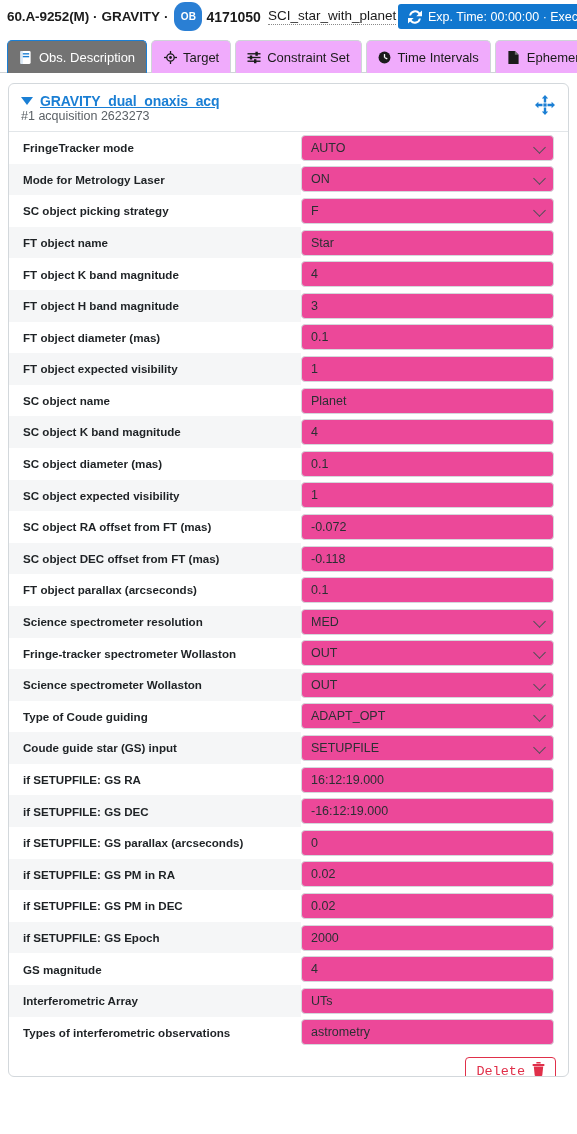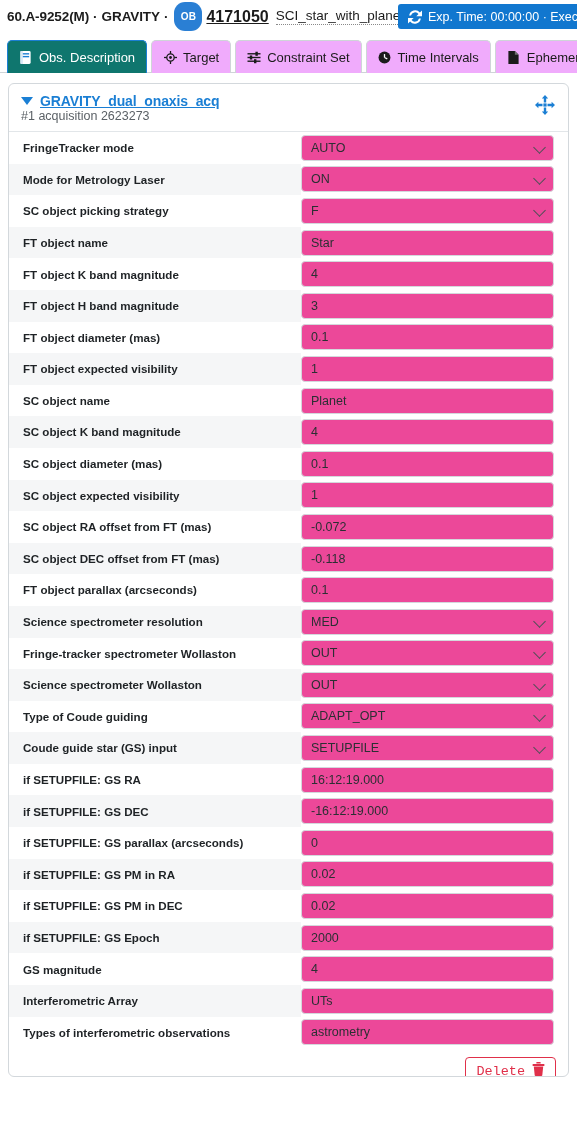--- a/index.html
+++ b/index.html
@@ -39,21 +39,21 @@
     color: #fff;
     font-size: 10px;
     font-weight: bold;
     border-radius: 11px;
     height: 29px;
     min-width: 28px;
     padding: 0 6px;
     margin: 0 4px 0 2px;
     letter-spacing: 0.2px;
   }
-  .ob-num { font-weight: bold; font-size: 16px; margin-right: 7px; text-decoration: underline; }
+  .ob-num { font-weight: bold; font-size: 14px; margin-right: 7px; }
   .ob-name {
     font-size: 13.5px;
     color: #1b1b1b;
     border-bottom: 1px dotted #8a8a8a;
     padding-bottom: 1px;
   }
   .exec-pill {
     position: absolute;
     left: 398px;
     top: 4px;
@@ -100,21 +100,21 @@
     padding: 0 11px;
     font-size: 13px;
     color: #1b1b1b;
     background: #f0abfc;
     border: 1px solid #cfd4d8;
     border-bottom: none;
     border-radius: 5px 5px 0 0;
     cursor: pointer;
   }
   .tab.active {
-    background: #0f766e;
+    background: #737373;
     color: #ffffff;
     border-color: #1b7fd4;
     font-weight: normal;
   }
   .tab .ticon { display: inline-flex; width: 14px; height: 14px; align-items: center; justify-content: center; }
 
   
   .card {
     margin: 10px 8px 0 8px;
     border: 1px solid #d3d8dc;

